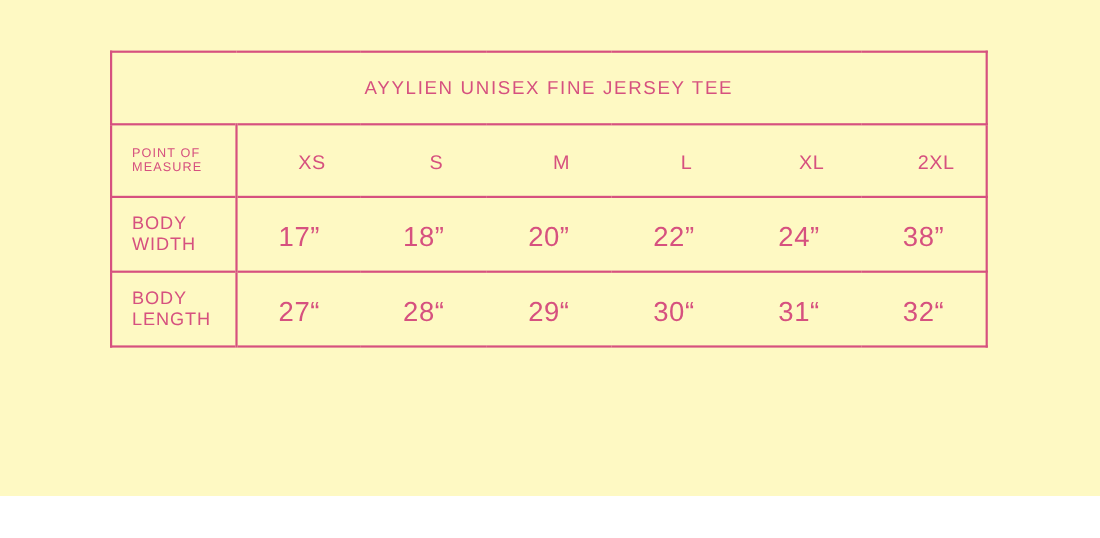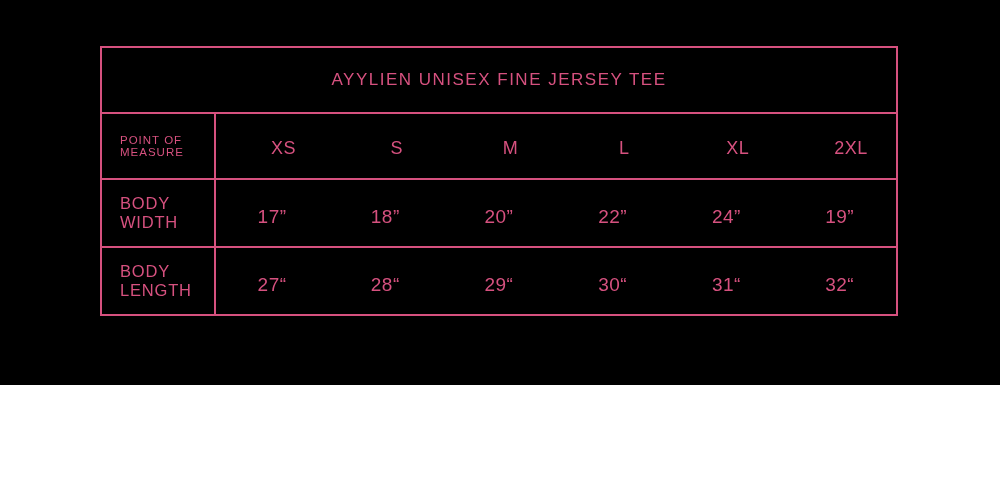--- a/index.html
+++ b/index.html
@@ -4,22 +4,22 @@
 <style>
   html, body {
     margin: 0;
     padding: 0;
     background: #ffffff;
     font-family: "Liberation Sans", sans-serif;
   }
   .page {
     position: relative;
     width: 1000px;
-    height: 385px;
-    background: #000000;
+    height: 451px;
+    background: #fef9c3;
     overflow: hidden;
   }
   .size-chart {
     position: absolute;
     left: 100px;
     top: 46px;
     width: 798px;
     border-collapse: collapse;
     table-layout: fixed;
     color: #d6517f;
@@ -56,21 +56,21 @@
   .row-label {
     height: 68px;
     text-align: left;
     padding-left: 18px;
     font-size: 16.5px;
     letter-spacing: 0.8px;
     border-right: 2px solid #d6517f !important;
   }
   .value-cell {
     text-align: center;
-    font-size: 19px;
+    font-size: 25px;
     letter-spacing: 0.5px;
     padding-top: 8px;
   }
   .size-head-pad {
     padding-top: 6px;
     padding-left: 24px;
   }
   .footnote {
     position: absolute;
     left: 0;
@@ -101,21 +101,21 @@
         <th class="size-head size-head-pad">XL</th>
         <th class="size-head size-head-pad">2XL</th>
       </tr>
       <tr>
         <td class="row-label">BODY WIDTH</td>
         <td class="value-cell">17”</td>
         <td class="value-cell">18”</td>
         <td class="value-cell">20”</td>
         <td class="value-cell">22”</td>
         <td class="value-cell">24”</td>
-        <td class="value-cell">19”</td>
+        <td class="value-cell">38”</td>
       </tr>
       <tr>
         <td class="row-label">BODY LENGTH</td>
         <td class="value-cell">27“</td>
         <td class="value-cell">28“</td>
         <td class="value-cell">29“</td>
         <td class="value-cell">30“</td>
         <td class="value-cell">31“</td>
         <td class="value-cell">32“</td>
       </tr>

